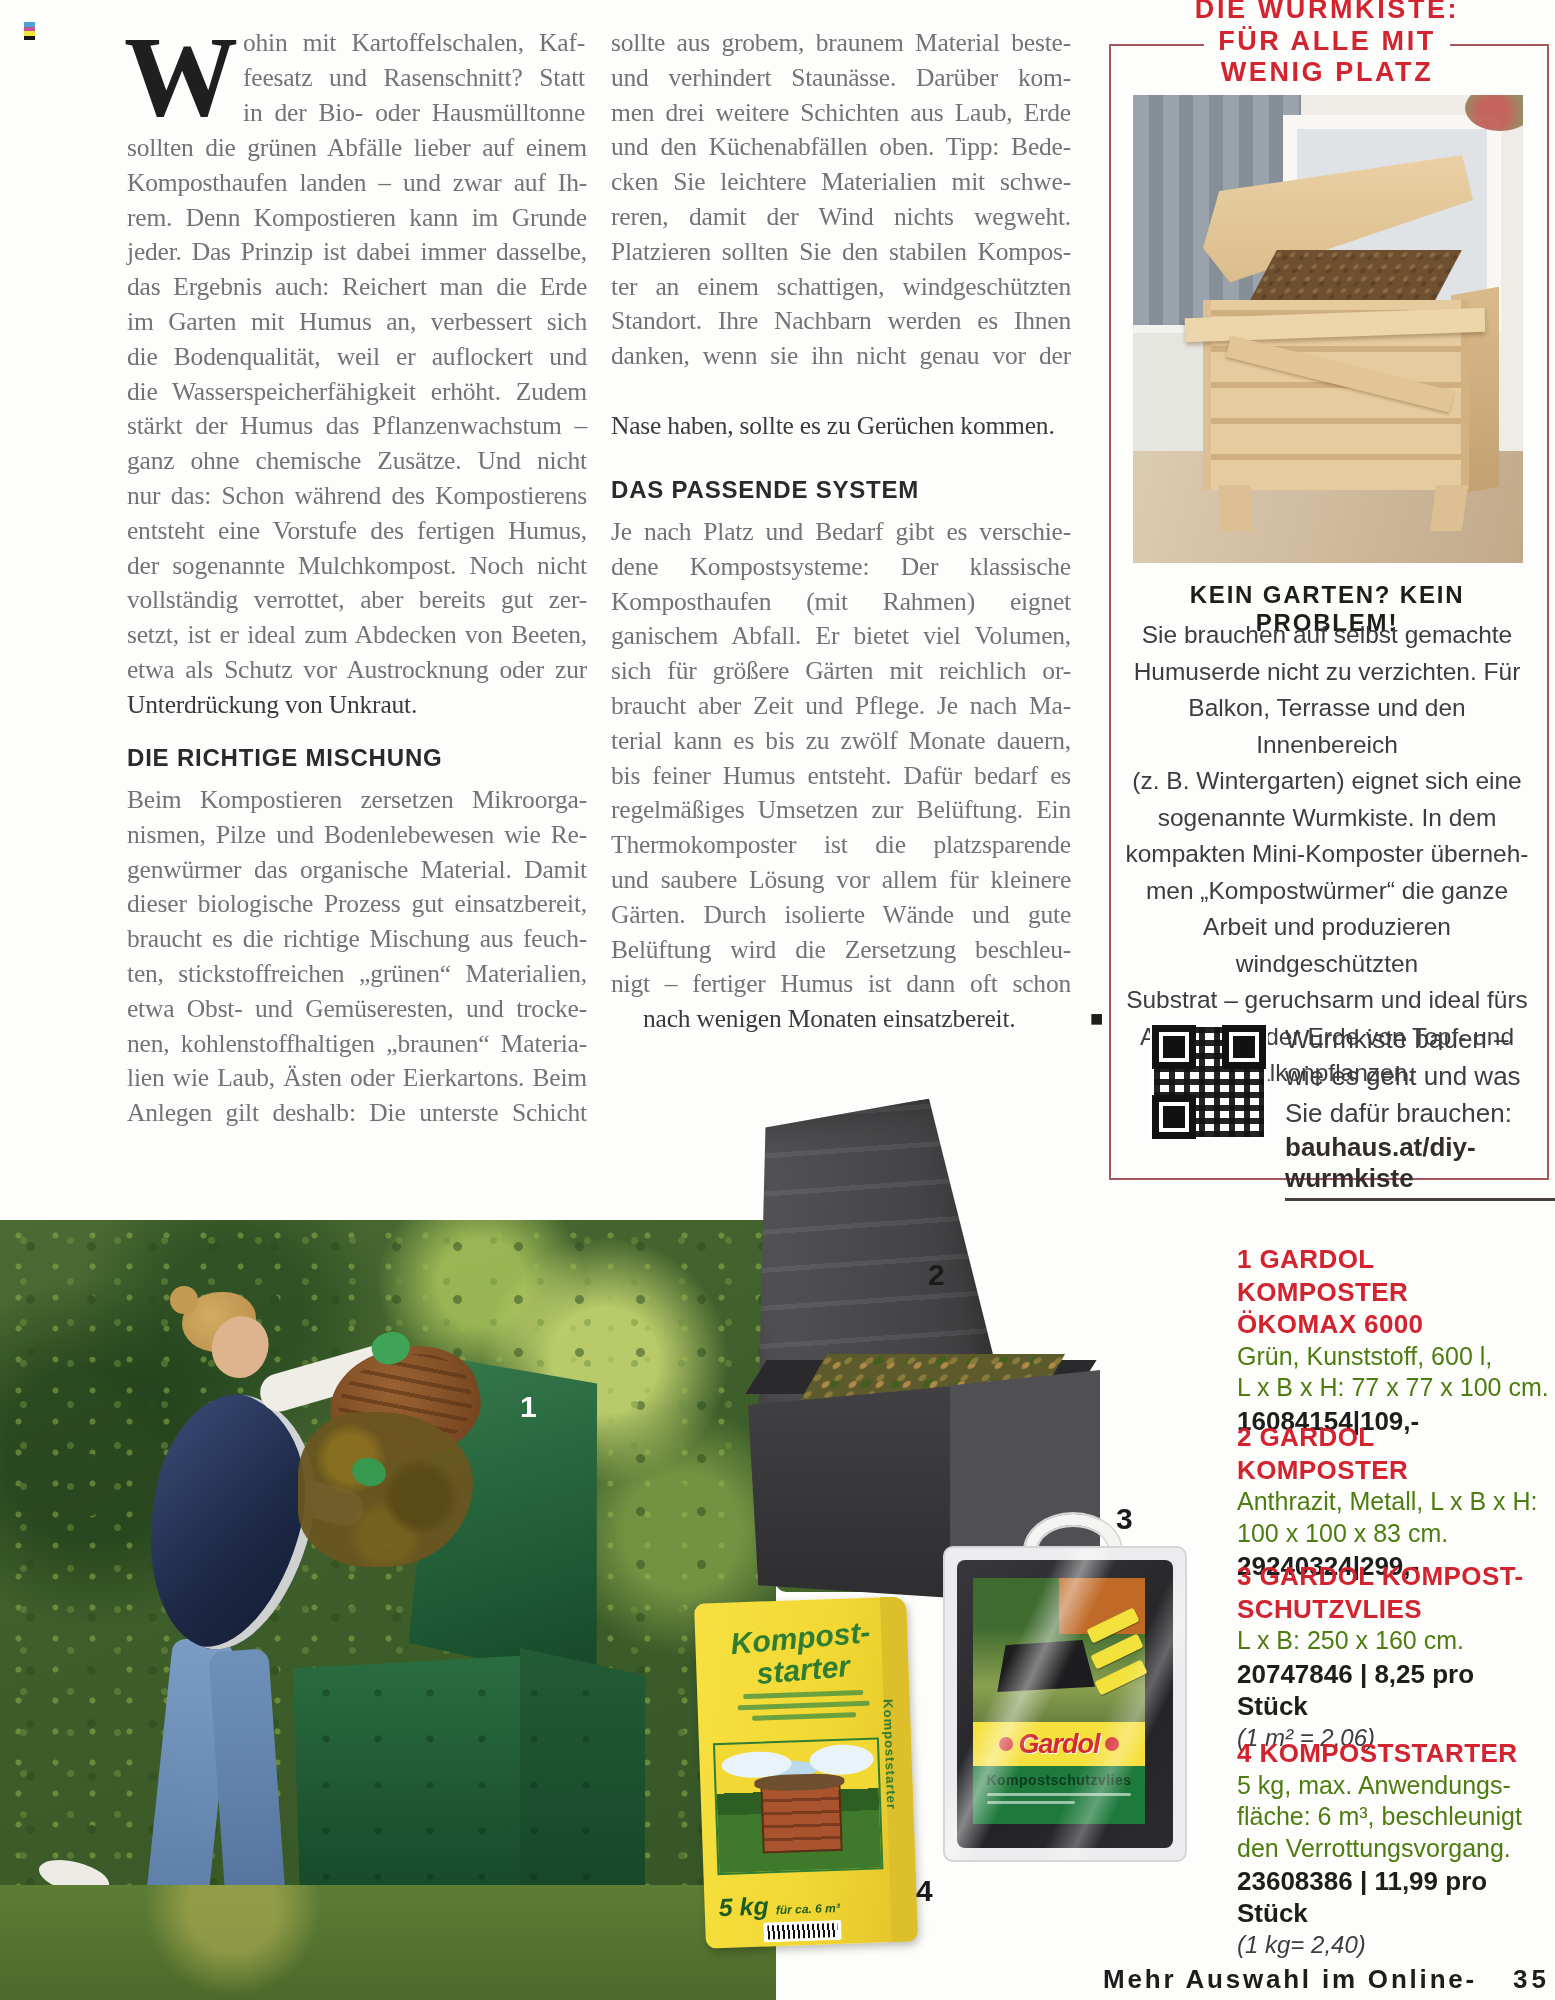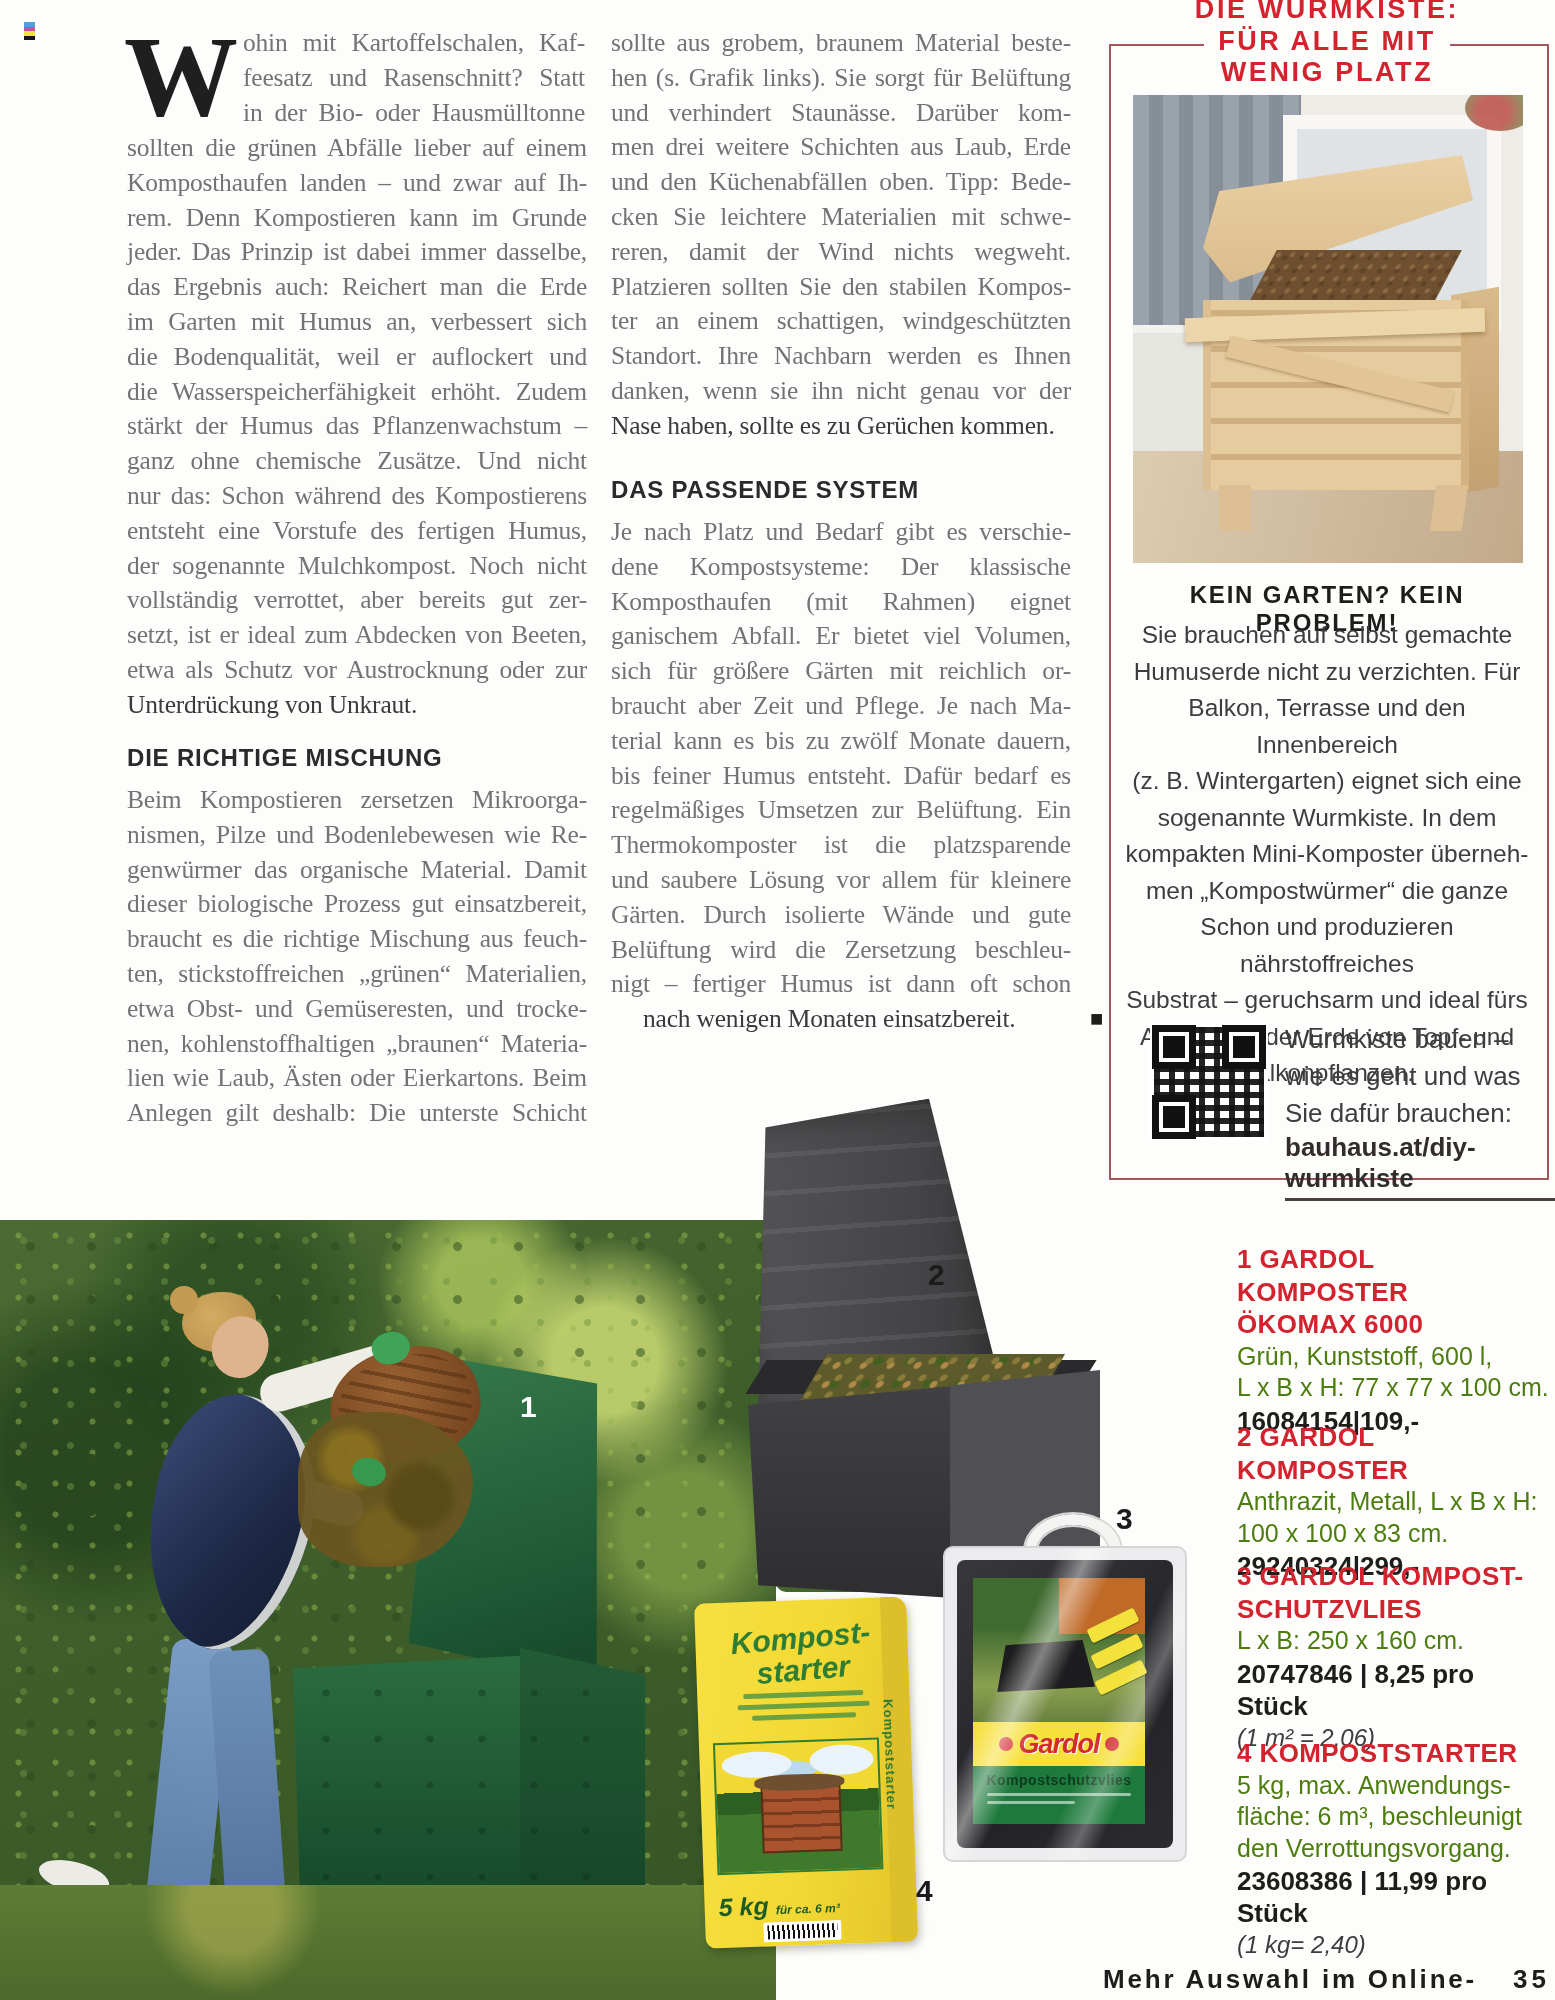--- a/index.html
+++ b/index.html
@@ -304,21 +304,20 @@
       <div>braucht es die richtige Mischung aus feuch-</div>
       <div>ten, stickstoffreichen „grünen“ Materialien,</div>
       <div>etwa Obst- und Gemüseresten, und trocke-</div>
       <div>nen, kohlenstoffhaltigen „braunen“ Materia-</div>
       <div>lien wie Laub, Ästen oder Eierkartons. Beim</div>
       <div>Anlegen gilt deshalb: Die unterste Schicht</div>
     </div>
 
   <div id="c2b" class="serifcol">
       <div>sollte aus grobem, braunem Material beste-</div>
-      <div>hen (s. Grafik links). Sie sorgt für Belüftung</div>
       <div>und verhindert Staunässe. Darüber kom-</div>
       <div>men drei weitere Schichten aus Laub, Erde</div>
       <div>und den Küchenabfällen oben. Tipp: Bede-</div>
       <div>cken Sie leichtere Materialien mit schwe-</div>
       <div>reren, damit der Wind nichts wegweht.</div>
       <div>Platzieren sollten Sie den stabilen Kompos-</div>
       <div>ter an einem schattigen, windgeschützten</div>
       <div>Standort. Ihre Nachbarn werden es Ihnen</div>
       <div>danken, wenn sie ihn nicht genau vor der</div>
     </div>
@@ -370,21 +369,21 @@
 
   <div id="ssub">KEIN GARTEN? KEIN PROBLEM!</div>
   <div id="sbody">
       <div>Sie brauchen auf selbst gemachte</div>
       <div>Humuserde nicht zu verzichten. Für</div>
       <div>Balkon, Terrasse und den Innenbereich</div>
       <div>(z. B. Wintergarten) eignet sich eine</div>
       <div>sogenannte Wurmkiste. In dem</div>
       <div>kompakten Mini-Komposter überneh-</div>
       <div>men „Kompostwürmer“ die ganze</div>
-      <div>Schon und produzieren nährstoffreiches</div>
+      <div>Arbeit und produzieren windgeschützten</div>
       <div>Substrat – geruchsarm und ideal fürs</div>
       <div>Anreichern der Erde von Topf- und</div>
       <div>Balkonpflanzen.</div>
     </div>
 
   <div id="qr">
     <div class="mat"></div>
     <div class="fp tl">
         <i></i>
       </div>

